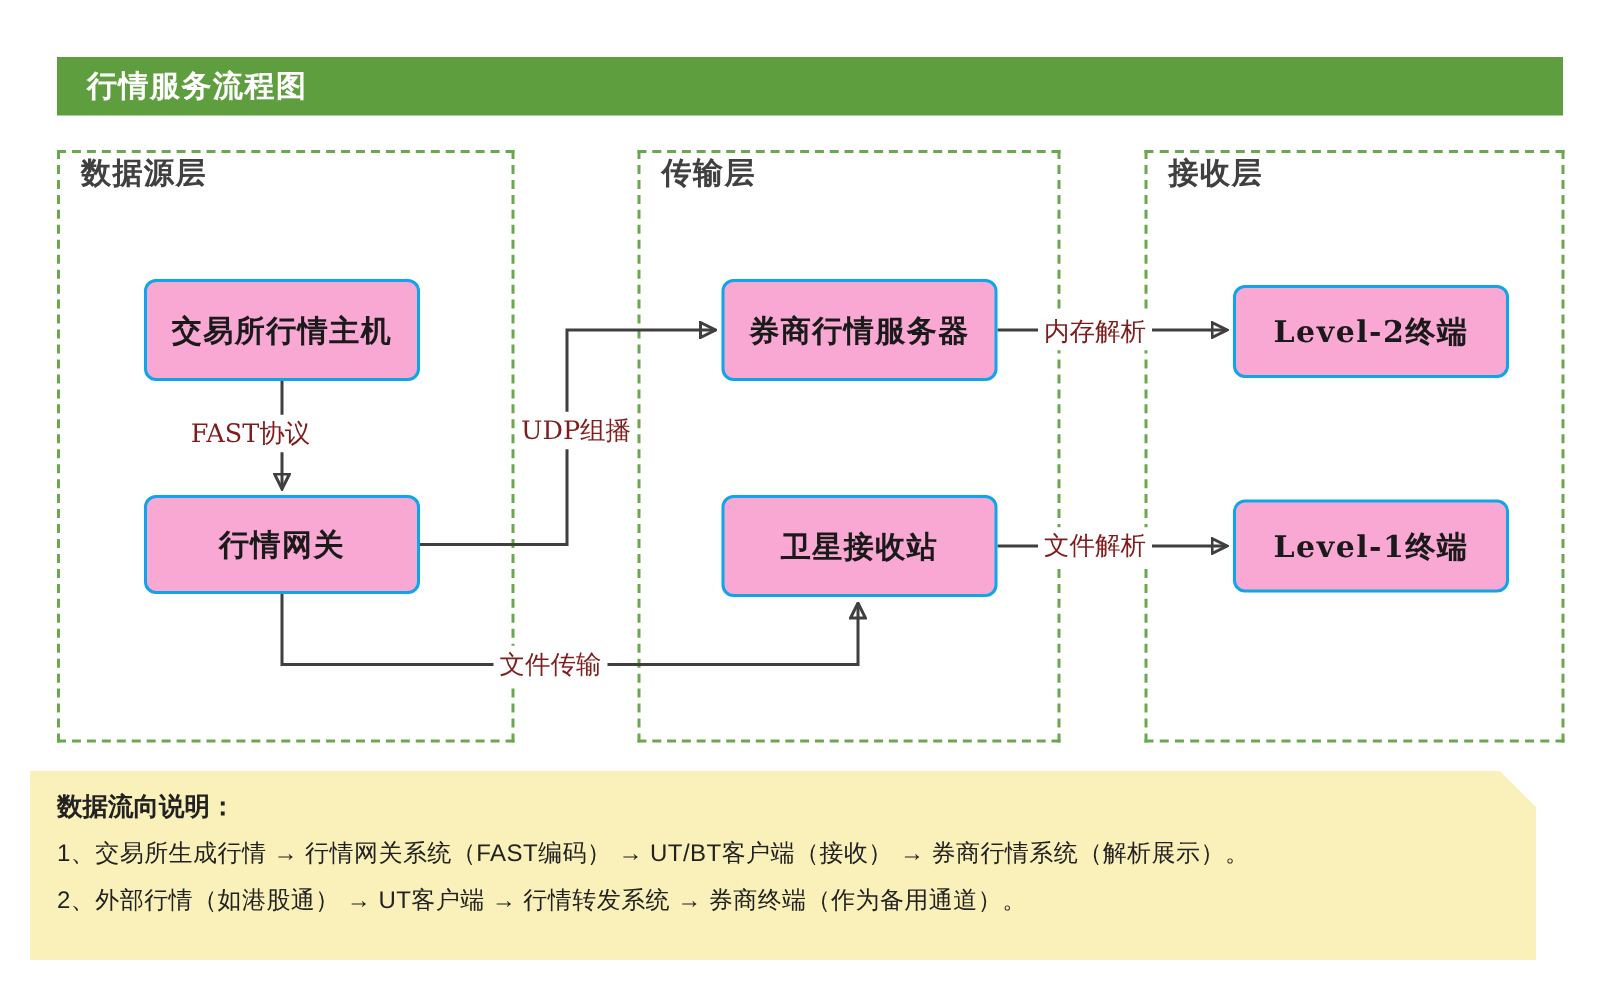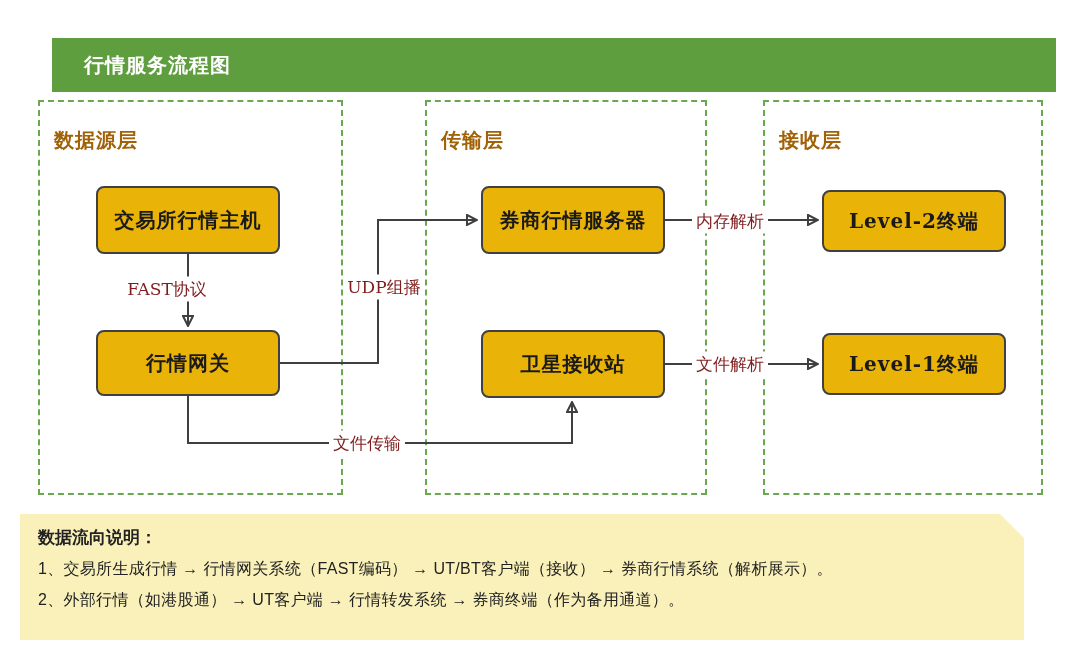--- a/index.html
+++ b/index.html
@@ -7,59 +7,59 @@
     position: relative;
     width: 1080px;
     height: 670px;
     background: #ffffff;
     font-family: "Liberation Sans", sans-serif;
     overflow: hidden;
   }
   
   .header-bar {
     position: absolute;
-    left: 52px; top: 38px;
-    width: 1004px; height: 54px;
+    left: 38px; top: 38px;
+    width: 1004px; height: 39px;
     background: #5f9e3e;
     display: flex;
     align-items: center;
     box-sizing: border-box;
-    padding-left: 32px;
+    padding-left: 20px;
   }
   .header-bar .title {
     color: #ffffff;
     font-size: 20px;
     font-weight: bold;
     font-family: "DejaVu Serif", serif;
     letter-spacing: 1px;
   }
   
   .group {
     position: absolute;
     border: 2px dashed #6aa84f;
     box-sizing: border-box;
     background: transparent;
   }
   .group-source   { left: 38px;  top: 100px; width: 305px; height: 395px; }
   .group-transport{ left: 425px; top: 100px; width: 282px; height: 395px; }
   .group-receive  { left: 763px; top: 100px; width: 280px; height: 395px; }
   .group-label {
     position: absolute;
-    left: 14px; top: 25px;
+    left: 14px; top: 0;
     font-size: 20px;
     font-weight: bold;
-    color: #a16207;
+    color: #404040;
     font-family: "DejaVu Serif", serif;
     letter-spacing: 1px;
   }
   
   .node {
     position: absolute;
-    background: #eab308;
-    border: 2px solid #404040;
+    background: #f9a8d4;
+    border: 2px solid #0ea5e9;
     border-radius: 8px;
     box-sizing: border-box;
     display: flex;
     align-items: center;
     justify-content: center;
     font-size: 20px;
     font-weight: bold;
     color: #1a1a1a;
     font-family: "DejaVu Serif", serif;
     letter-spacing: 1px;

